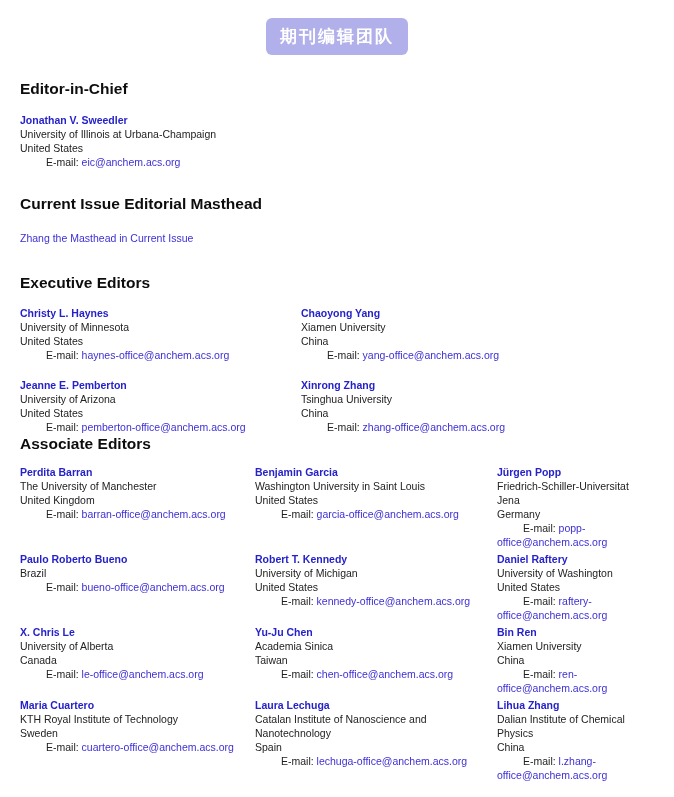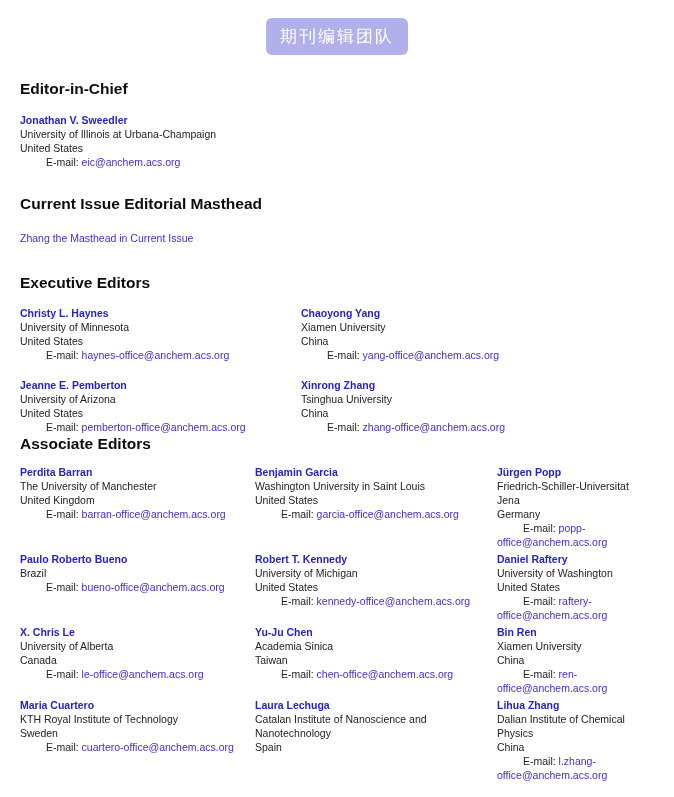--- a/index.html
+++ b/index.html
@@ -20,21 +20,21 @@
     color: var(--body-text);
   }
   .badge-wrap {
     display: flex;
     justify-content: center;
     padding-top: 18px;
   }
   .badge {
     background: var(--badge-bg);
     color: var(--badge-text);
-    font-weight: normal;
+    font-weight: bold;
     font-size: 17px;
     letter-spacing: 2px;
     padding: 8px 14px;
     border-radius: 6px;
     line-height: 21px;
   }
   .content {
     padding: 0 14px 20px 20px;
   }
   .section-title {
@@ -203,20 +203,21 @@
     <a class="member-name">Maria Cuartero</a>
     <div class="member-affiliation">KTH Royal Institute of Technology</div>
     <div class="member-country">Sweden</div>
     <div class="member-email"><span class="email-prefix">E-mail: </span><a class="email-link">cuartero-office@anchem.acs.org</a></div>
   </div>
 
   <div class="member">
     <a class="member-name">Laura Lechuga</a>
     <div class="member-affiliation">Catalan Institute of Nanoscience and Nanotechnology</div>
     <div class="member-country">Spain</div>
+    <div class="member-email"><span class="email-prefix">E-mail: </span><a class="email-link">lechuga-office@anchem.acs.org</a></div>
   </div>
 
   <div class="member">
     <a class="member-name">Lihua Zhang</a>
     <div class="member-affiliation">Dalian Institute of Chemical Physics</div>
     <div class="member-country">China</div>
     <div class="member-email"><span class="email-prefix">E-mail: </span><a class="email-link">l.zhang-office@anchem.acs.org</a></div>
   </div>
 
 </div>

